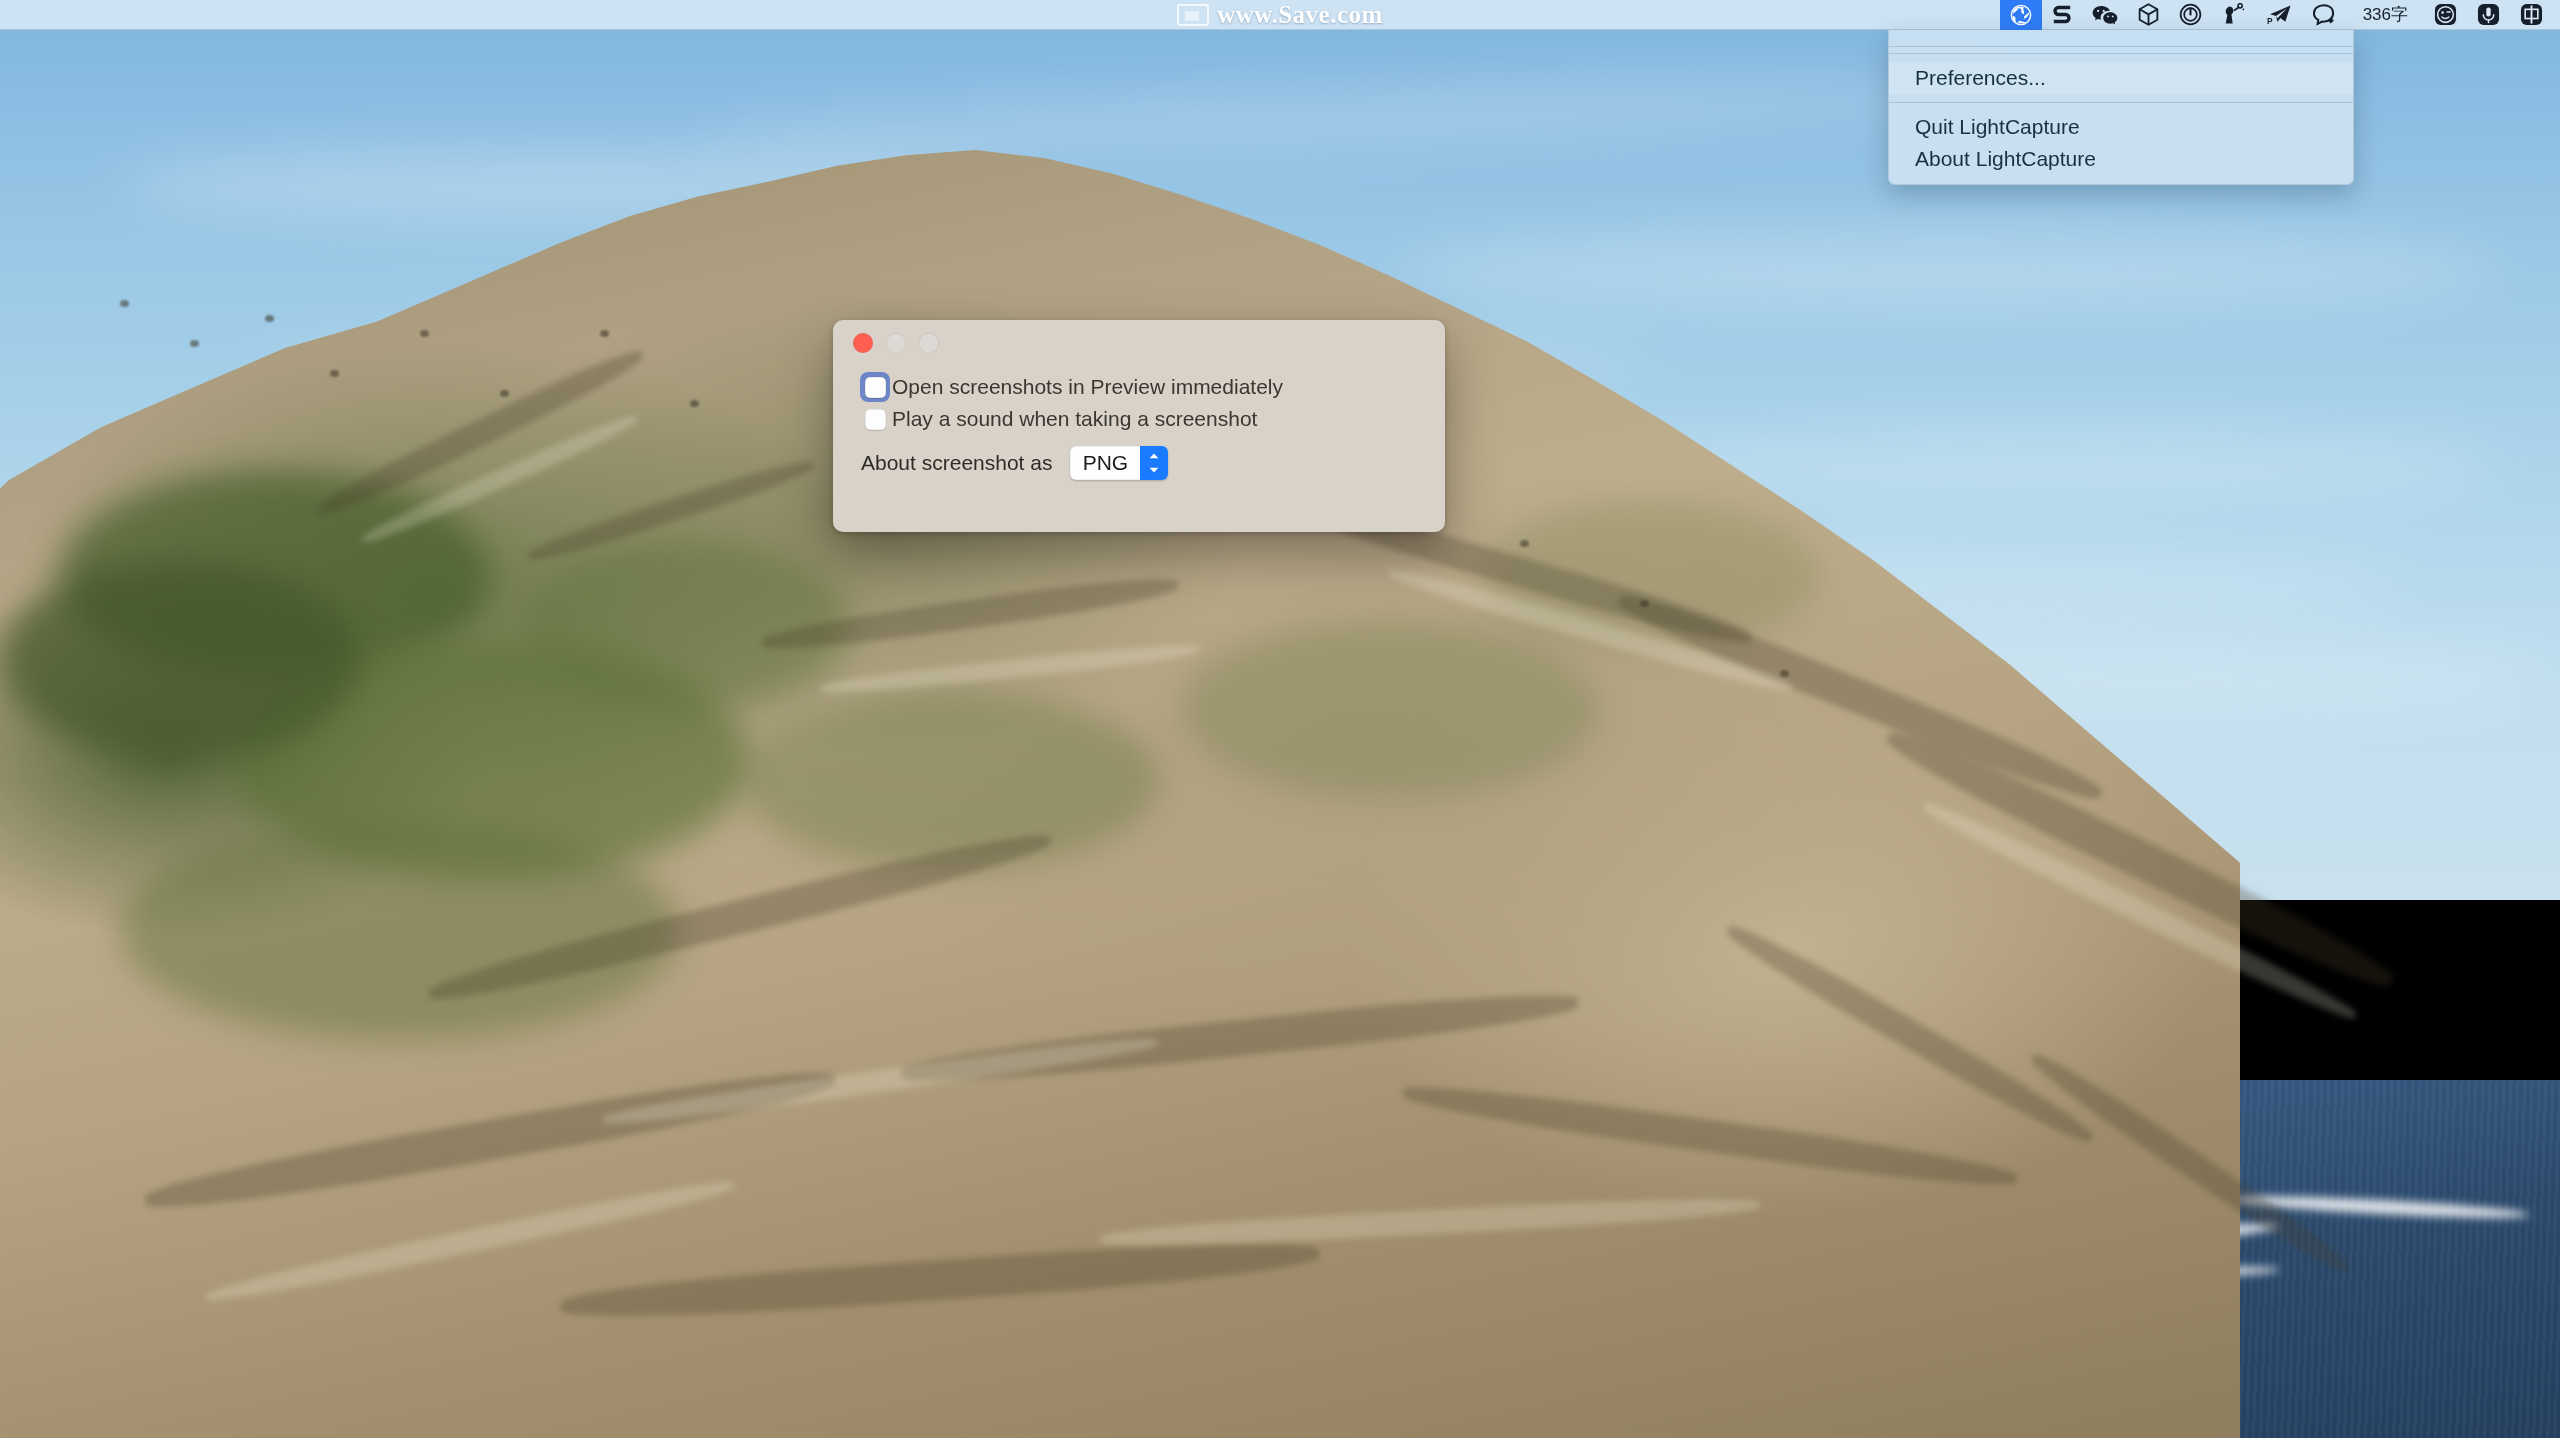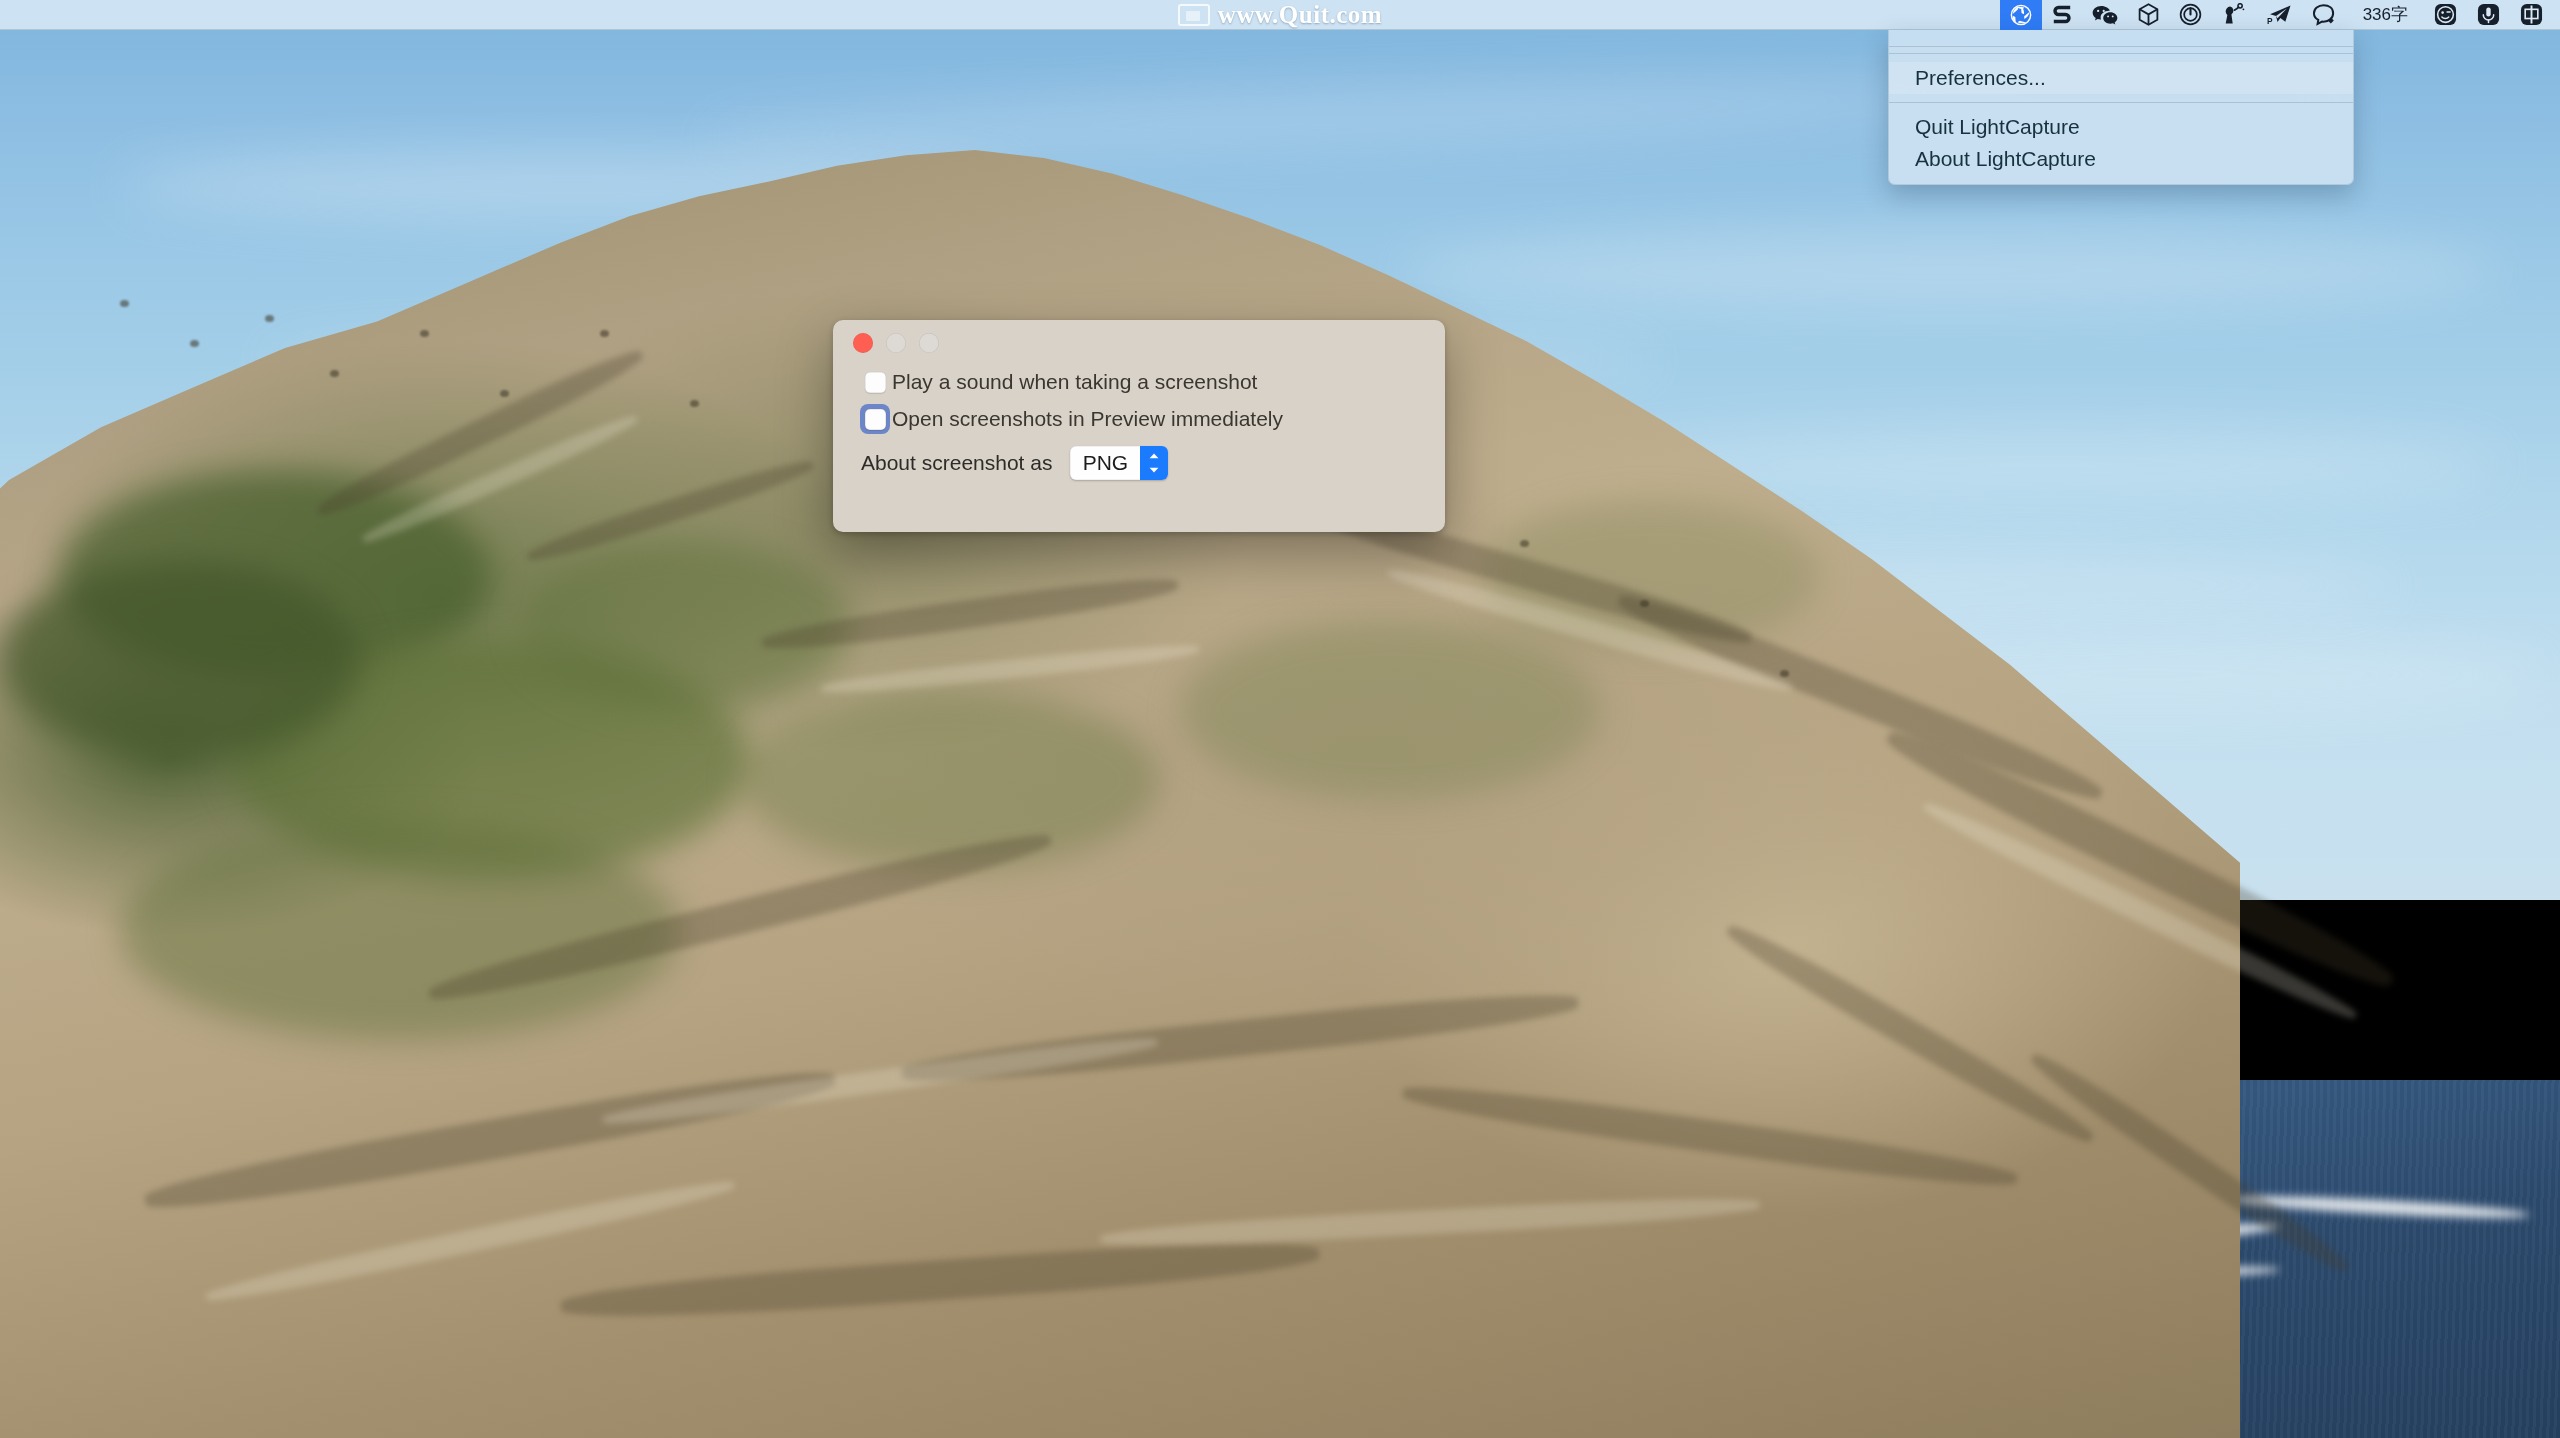--- a/index.html
+++ b/index.html
@@ -304,21 +304,21 @@
   <div class="shrub" style="left:1520px;top:540px;"></div>
   <div class="shrub" style="left:1640px;top:600px;"></div>
   <div class="shrub" style="left:1780px;top:670px;"></div>
 </div>
 
 <div id="menubar">
 
   <div id="menubar-center">
     <div class="watermark">
       <div class="wm-logo"></div>
-      <div class="wm-text">www.Quit.com</div>
+      <div class="wm-text">www.Save.com</div>
     </div>
   </div>
 
   <div id="menubar-right">
 
     <div class="mb-item active">
       <svg width="22" height="22" viewBox="0 0 24 24">
         <circle cx="12" cy="12" r="10.5" fill="none" stroke="#ffffff" stroke-width="1.6"></circle>
         <g fill="#ffffff">
           <path d="M12 2.4 C14.6 5 15.8 8 15.2 11.2 L12.6 9.9 Z"></path>
@@ -457,32 +457,32 @@
 <div id="prefs">
 
   <div class="titlebar">
     <div class="tl close"></div>
     <div class="tl min"></div>
     <div class="tl max"></div>
   </div>
 
   <div class="prefs-body">
 
+    <div class="pref-row r1">
+      <span class="cbwrap focused">
+        <span class="checkbox"></span>
+      </span>
+      <span class="pref-label">Open screenshots in Preview immediately</span>
+    </div>
+
     <div class="pref-row r2">
       <span class="cbwrap">
         <span class="checkbox"></span>
       </span>
       <span class="pref-label">Play a sound when taking a screenshot</span>
-    </div>
-
-    <div class="pref-row r1">
-      <span class="cbwrap focused">
-        <span class="checkbox"></span>
-      </span>
-      <span class="pref-label">Open screenshots in Preview immediately</span>
     </div>
 
     <div class="pref-row r3">
       <span class="select-label">About screenshot as</span>
       <span class="popup">
         <span class="popup-value">PNG</span>
         <span class="popup-arrows">
           <svg width="14" height="9" viewBox="0 0 14 9">
             <path d="M7 0.6 L11.4 5.2 H2.6 Z" fill="#ffffff"></path>
           </svg>

